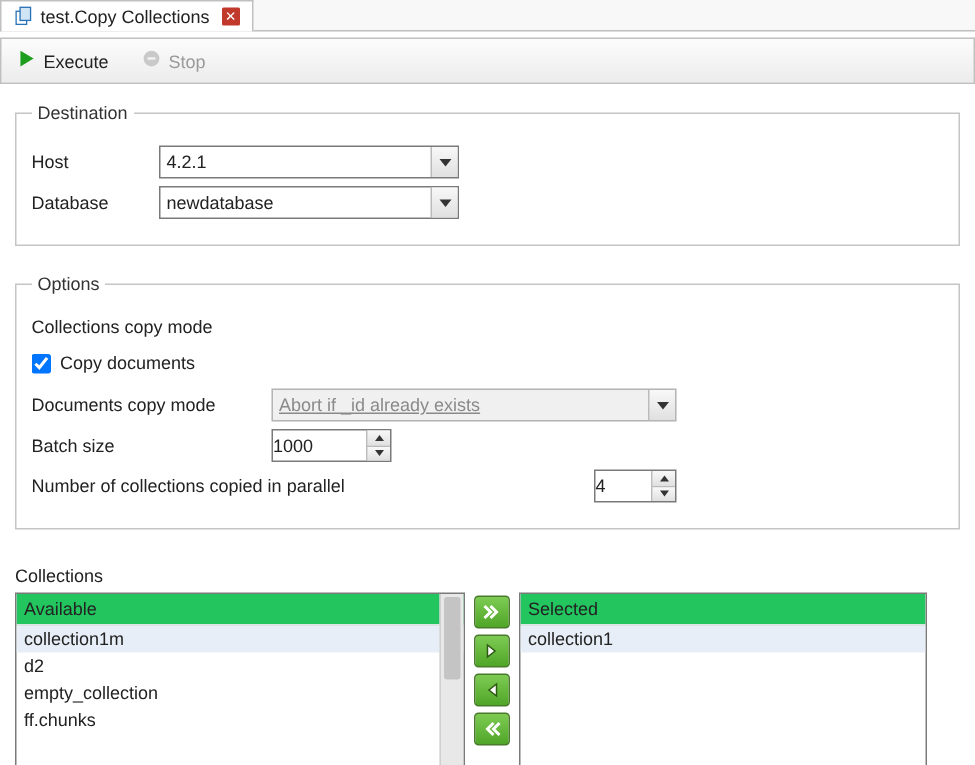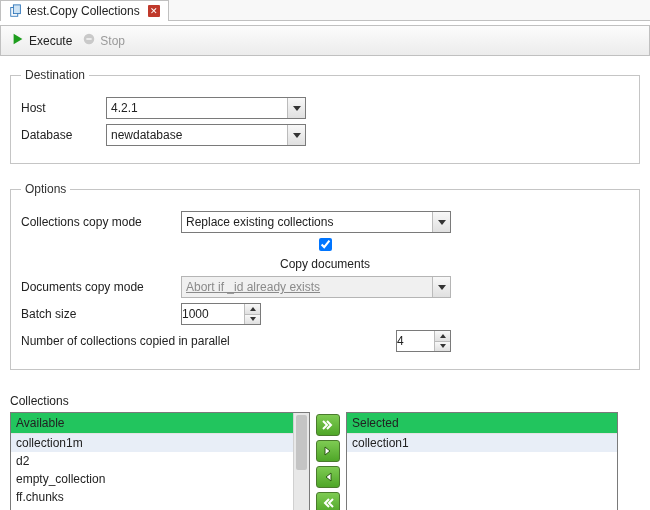--- a/index.html
+++ b/index.html
@@ -38,21 +38,21 @@
   color: #fff;
   font-size: 9px;
   line-height: 1;
   border-radius: 1px;
   margin-left: 4px;
   cursor: pointer;
 }
 .toolbar {
   display: flex;
   align-items: center;
-  gap: 2px;
+  gap: 14px;
   padding: 4px 6px;
   border: 1px solid #c0c0c0;
   background: linear-gradient(#fcfcfc,#ececec);
   margin-top: 4px;
 }
 .tb-btn {
   display: flex;
   align-items: center;
   gap: 4px;
   padding: 2px 4px;
@@ -96,21 +96,21 @@
   background: #f0f0f0;
   border-color: #b5b5b5;
   text-decoration: underline;
 }
 .tri-down {
   width: 0; height: 0;
   border-left: 4px solid transparent;
   border-right: 4px solid transparent;
   border-top: 5px solid #333;
 }
-.checkbox-row { display: flex; align-items: center; gap: 6px; margin: 0 0; flex-direction: column; }
+.checkbox-row { display: flex; align-items: center; gap: 6px; margin: 10px 0; }
 .checkbox-row input { width: 13px; height: 13px; }
 .numeric {
   width: 80px;
   justify-content: flex-start;
   padding-right: 18px;
 }
 .numeric.small { width: 55px; }
 .spin {
   position: absolute; right: 0; top: 0;
   width: 16px; height: 100%;
@@ -254,26 +254,20 @@
           </span>
     </div>
   </div>
 </fieldset>
 
 <fieldset>
   <legend>Options</legend>
 
   <div class="row">
     <div class="label-wide">Collections copy mode</div>
-    <div class="combo wide">
-      <span>Replace existing collections</span>
-      <span class="combo-arrow">
-            <span class="tri-down"></span>
-          </span>
-    </div>
   </div>
 
   <div class="checkbox-row">
     <input type="checkbox" checked="" style="">
     <span>Copy documents</span>
   </div>
 
   <div class="row">
     <div class="label-wide disabled">Documents copy mode</div>
     <div class="combo wide disabled">

